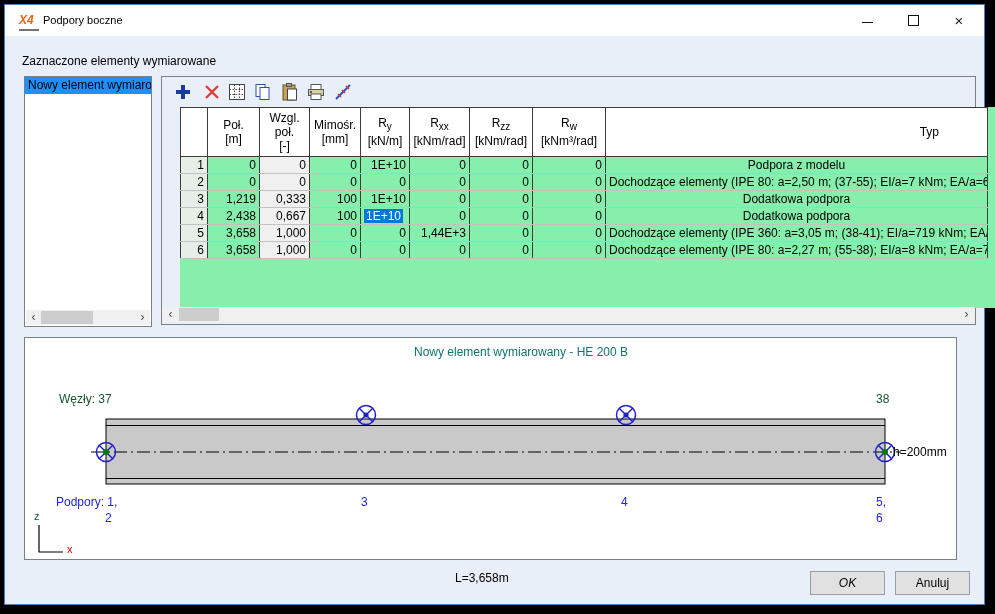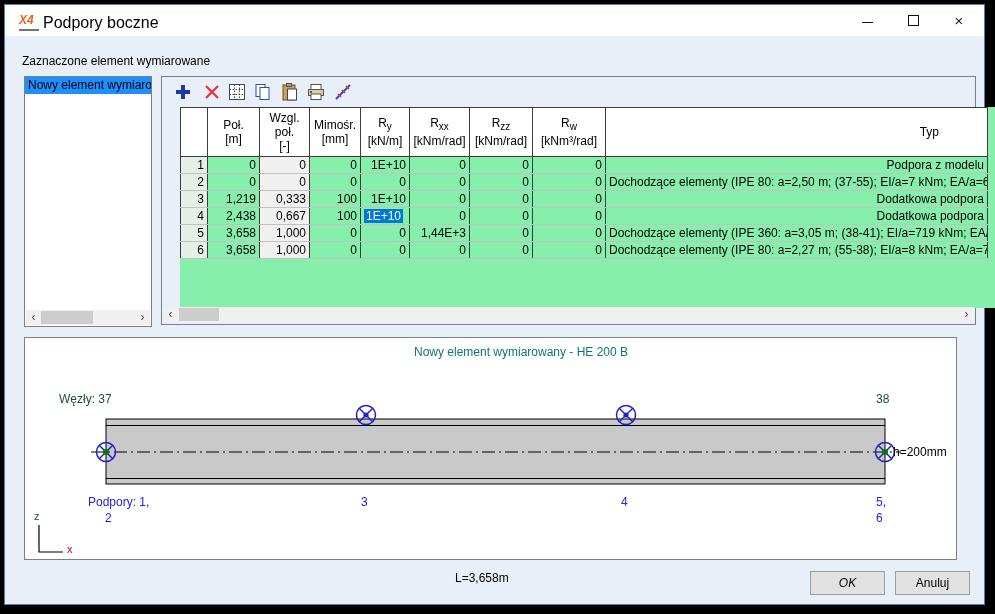--- a/index.html
+++ b/index.html
@@ -1,21 +1,21 @@
 <!DOCTYPE html>
 <html><head>
 <meta charset="utf-8">
 <style>
   html,body{margin:0;padding:0;}
   body{font-family:"Liberation Sans", sans-serif; background:#555;}
   .stage{position:relative;width:995px;height:614px;background:#000;overflow:hidden;}
   .window{position:absolute;left:4px;top:4px;width:981px;height:601px;background:#e9eff8;border:1px solid #4a80c0;box-sizing:border-box;}
   .titlebar{position:absolute;left:5px;top:5px;width:979px;height:31px;background:#ffffff;}
   .app-icon{position:absolute;left:14px;top:9px;width:20px;height:15px;color:#e0661e;font-weight:bold;font-style:italic;font-size:12px;border-bottom:2px solid #737373;line-height:13px;}
-  .title-text{position:absolute;left:38px;top:9px;font-size:16px;color:#000;}
+  .title-text{position:absolute;left:38px;top:9px;font-size:11px;color:#000;}
   .caption-btn{position:absolute;top:0;width:30px;height:31px;text-align:center;color:#1a1a1a;}
   .cap-min{left:847px;} .cap-max{left:893px;} .cap-close{left:939px;}
   .glyph-min{display:inline-block;width:11px;border-top:1px solid #111;margin-top:17px;}
   .glyph-max{display:inline-block;width:9px;height:9px;border:1px solid #111;margin-top:10px;}
   .glyph-close{font-size:15px;line-height:31px;}
   .section-label{position:absolute;left:22px;top:54px;font-size:12px;color:#000;}
 
   
   .listbox{position:absolute;left:24px;top:76px;width:128px;height:251px;background:#fff;border:1px solid #7a8084;box-sizing:border-box;}
   .list-item{position:absolute;left:0;top:0;width:126px;height:17px;background:#1e8fff;color:#000;font-size:12px;line-height:17px;padding-left:3px;box-sizing:border-box;white-space:nowrap;overflow:hidden;}
@@ -32,21 +32,21 @@
   table.grid{border-collapse:collapse;table-layout:fixed;width:808px;font-size:12px;}
   table.grid th{background:#fff;font-weight:normal;border:1px solid #3c3c3c;padding:0;height:48px;vertical-align:middle;}
   table.grid td{border-right:1px solid #3c3c3c;border-bottom:1px solid #c2c2c2;height:16px;padding:0 3px;white-space:nowrap;overflow:hidden;}
   table.grid td:first-child{border-left:1px solid #3c3c3c;}
   .hline1{text-align:center;line-height:14px;}
   .hline2{text-align:center;line-height:14px;}
   .th-typ{text-align:right;padding-right:48px !important;}
   td.rowno{background:#e6efe6;text-align:right;}
   td.num{text-align:right;}
   td.gray{background:#f0f0f0;text-align:right;}
-  td.typ{text-align:right;}
+  td.typ{text-align:center;}
   td.editing{text-align:left;padding-left:2px;}
   .selcell{background:#0078d7;color:#fff;padding:0 2px;}
   .tbl-hscroll{left:1px;bottom:2px;width:811px;}
 
   
   .diagram-panel{position:absolute;left:24px;top:337px;width:933px;height:223px;background:#fff;border:1px solid #7a8084;box-sizing:border-box;}
   .dg-title{position:absolute;left:496px;top:7px;transform:translateX(-50%);font-size:12px;color:#0f766e;white-space:nowrap;}
   .dg-label{position:absolute;font-size:12px;white-space:nowrap;}
   .green{color:#14532d;} .blue{color:#2222e0;} .red{color:#e00000;}
   .beam-svg{position:absolute;left:0;top:0;}
@@ -62,21 +62,21 @@
   <div class="window"></div>
 
   <div class="titlebar">
     <div class="app-icon">X4</div>
     <div class="title-text">Podpory boczne</div>
     <div class="caption-btn cap-min"><span class="glyph-min"></span></div>
     <div class="caption-btn cap-max"><span class="glyph-max"></span></div>
     <div class="caption-btn cap-close"><span class="glyph-close">×</span></div>
   </div>
 
-  <div class="section-label">Zaznaczone element wymiarowane</div>
+  <div class="section-label">Zaznaczone elementy wymiarowane</div>
 
   <div class="listbox">
     <div class="list-item">Nowy element wymiarowany</div>
     <div class="hscroll list-hscroll">
       <span class="hs-arrow" style="left:0;">‹</span>
       <span class="hs-thumb" style="left:15px;width:52px;"></span>
       <span class="hs-arrow" style="right:0;">›</span>
     </div>
   </div>
 
@@ -271,21 +271,21 @@
           <line x1="853" y1="107" x2="867" y2="121"></line>
           <line x1="853" y1="121" x2="867" y2="107"></line>
       </g>
       <circle cx="860" cy="114" r="3" fill="#007a00" stroke="none"></circle>
 
       <path d="M14 187 V214 H38" fill="none" stroke="#000" stroke-width="1.2"></path>
     </svg>
     <span class="dg-title">Nowy element wymiarowany - HE  200 B</span>
     <span class="dg-label green" style="left:34px;top:54px;">Węzły: 37</span>
     <span class="dg-label green" style="left:851px;top:54px;">38</span>
-    <span class="dg-label blue" style="left:31px;top:157px;margin-left:32px;">Podpory: 1,</span>
+    <span class="dg-label blue" style="left:31px;top:157px;">Podpory: 1,</span>
     <span class="dg-label blue" style="left:80px;top:173px;">2</span>
     <span class="dg-label blue" style="left:336px;top:157px;">3</span>
     <span class="dg-label blue" style="left:596px;top:157px;">4</span>
     <span class="dg-label blue" style="left:851px;top:157px;">5,</span>
     <span class="dg-label blue" style="left:851px;top:173px;">6</span>
     <span class="dg-label" style="left:868px;top:107px;color:#000;">h=200mm</span>
     <span class="dg-label" style="left:430px;top:197px;color:#000;margin-top:36px;">L=3,658m</span>
     <span class="dg-label green" style="left:9px;top:172px;font-size:11px;">z</span>
     <span class="dg-label red" style="left:42px;top:205px;font-size:11px;">x</span>
   </div>

